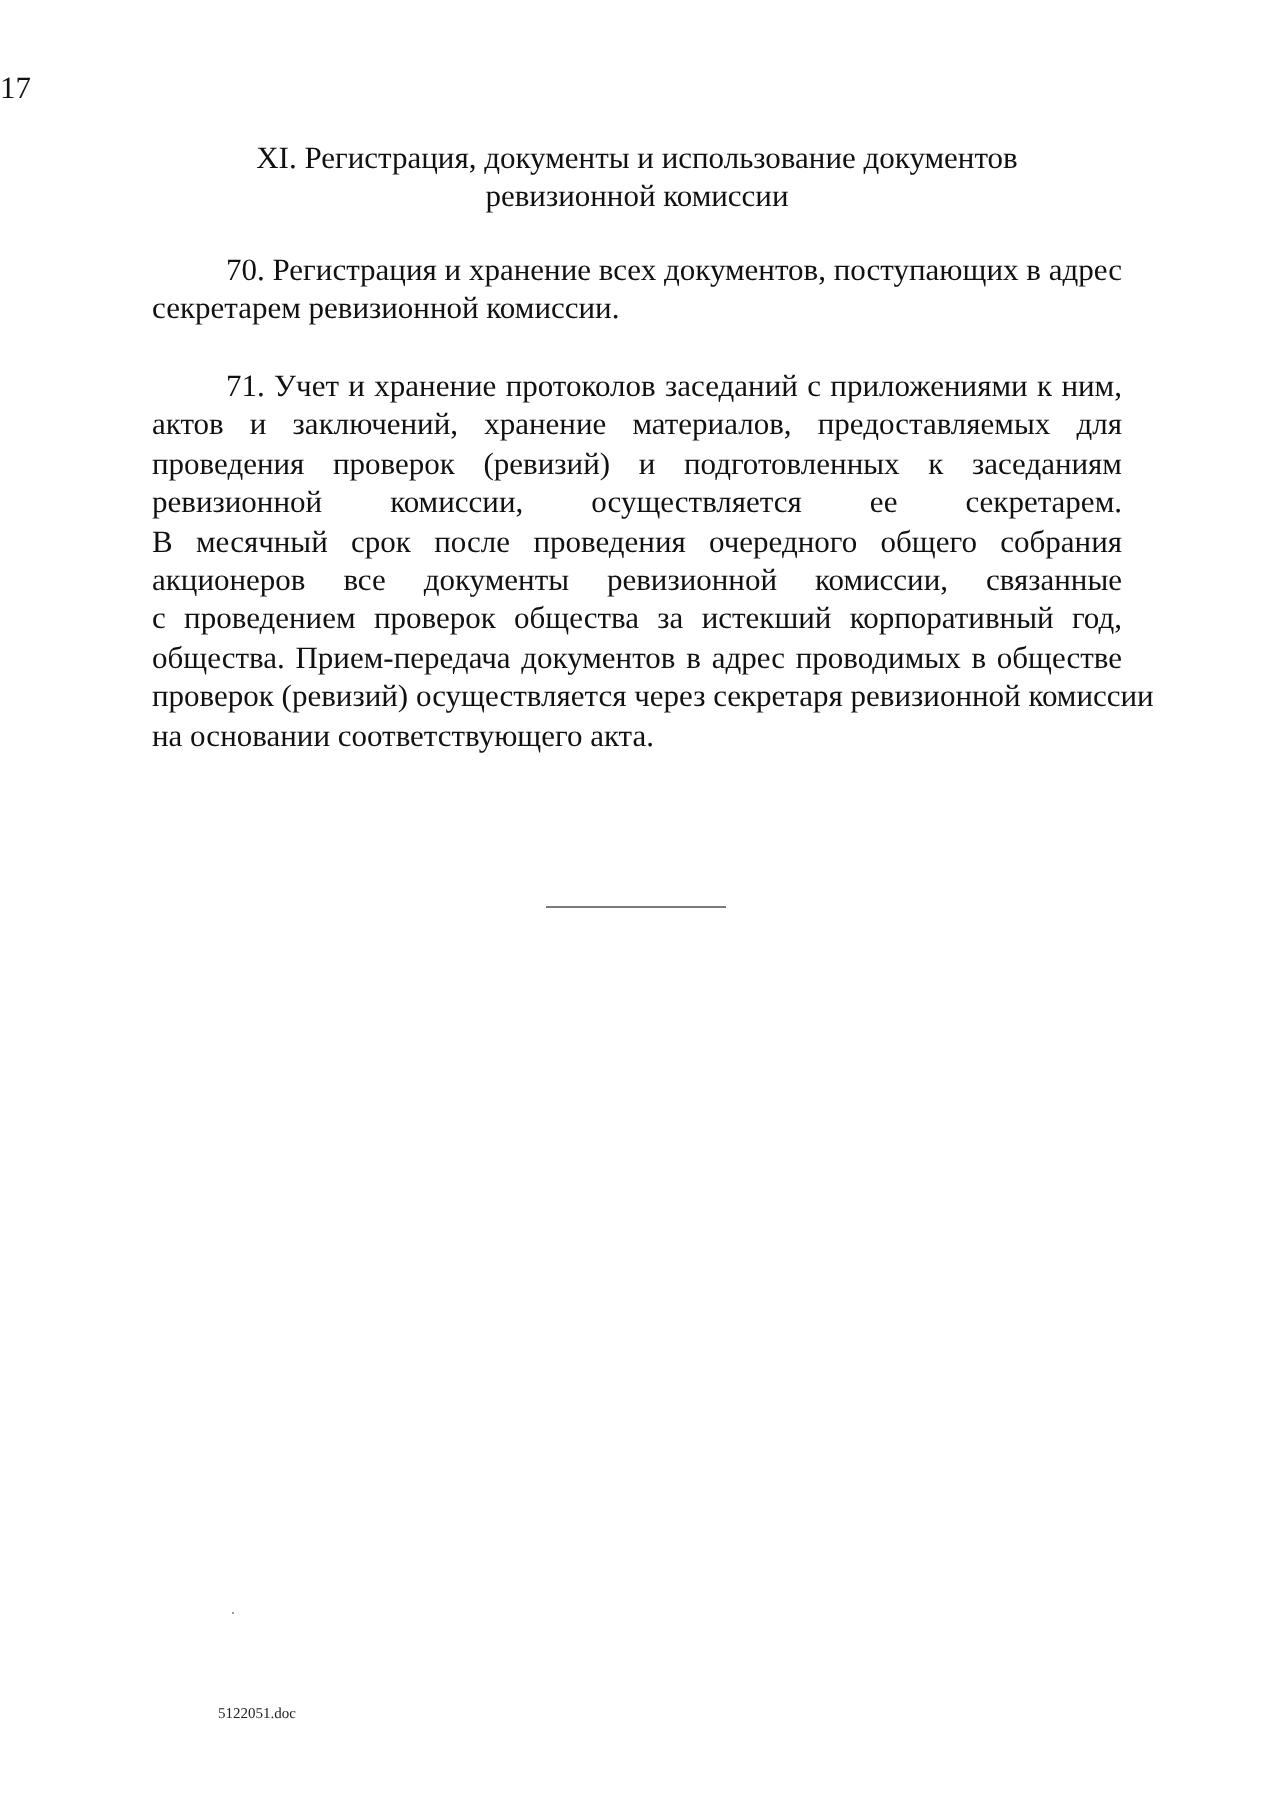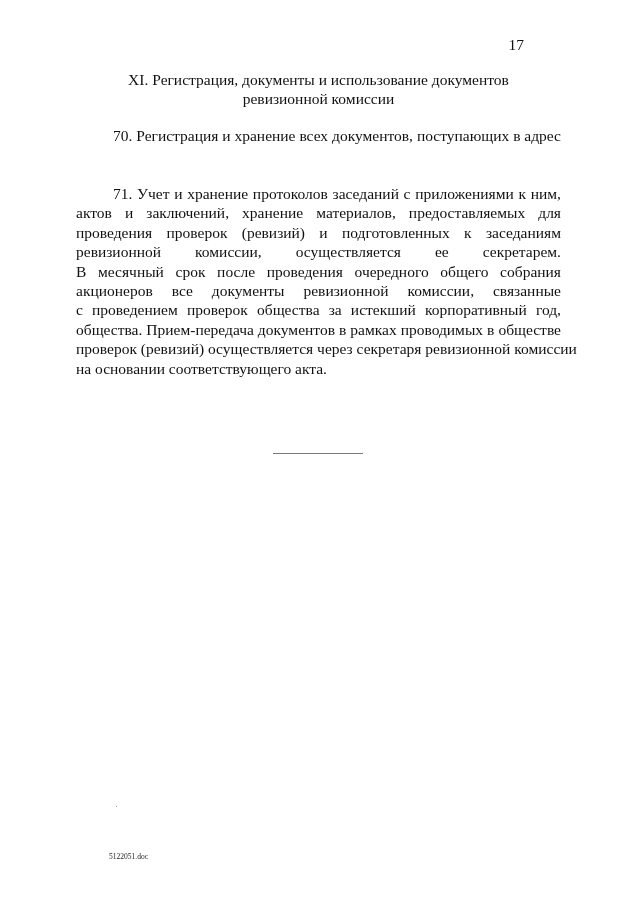--- a/index.html
+++ b/index.html
@@ -13,21 +13,21 @@
     position: relative;
     overflow: hidden;
     font-family: "Liberation Serif", "DejaVu Serif", serif;
     color: #111111;
   }
   .page-number {
     position: absolute;
     top: 36px;
     left: 0;
     width: 524px;
-    text-align: right;
+    text-align: left;
     font-size: 15.5px;
     line-height: 18px;
   }
   .heading {
     position: absolute;
     top: 71px;
     left: 76px;
     width: 485px;
     text-align: center;
     font-size: 15.5px;
@@ -93,31 +93,32 @@
 
   <div class="page-number">17</div>
 
   <div class="heading">
     <span class="hline">XI. Регистрация, документы и использование документов</span>
     <span class="hline">ревизионной комиссии</span>
   </div>
 
   <div class="body-text para70">
     <span class="line first">70. Регистрация и хранение всех документов, поступающих в адрес</span>
+    <span class="line last">секретарем ревизионной комиссии.</span>
   </div>
 
   <div class="body-text para71">
     <span class="line first">71. Учет и хранение протоколов заседаний с приложениями к ним,</span>
     <span class="line">актов и заключений, хранение материалов, предоставляемых для</span>
     <span class="line">проведения проверок (ревизий) и подготовленных к заседаниям</span>
     <span class="line">ревизионной комиссии, осуществляется ее секретарем.</span>
     <span class="line">В месячный срок после проведения очередного общего собрания</span>
     <span class="line">акционеров все документы ревизионной комиссии, связанные</span>
     <span class="line">с проведением проверок общества за истекший корпоративный год,</span>
-    <span class="line">общества. Прием-передача документов в рамках проводимых в обществе</span>
+    <span class="line">общества. Прием-передача документов в адрес проводимых в обществе</span>
     <span class="line">проверок (ревизий) осуществляется через секретаря ревизионной комиссии</span>
     <span class="line last">на основании соответствующего акта.</span>
   </div>
 
   <div class="separator"></div>
 
   <div class="speck"></div>
 
   <div class="footer-file">5122051.doc</div>
 

